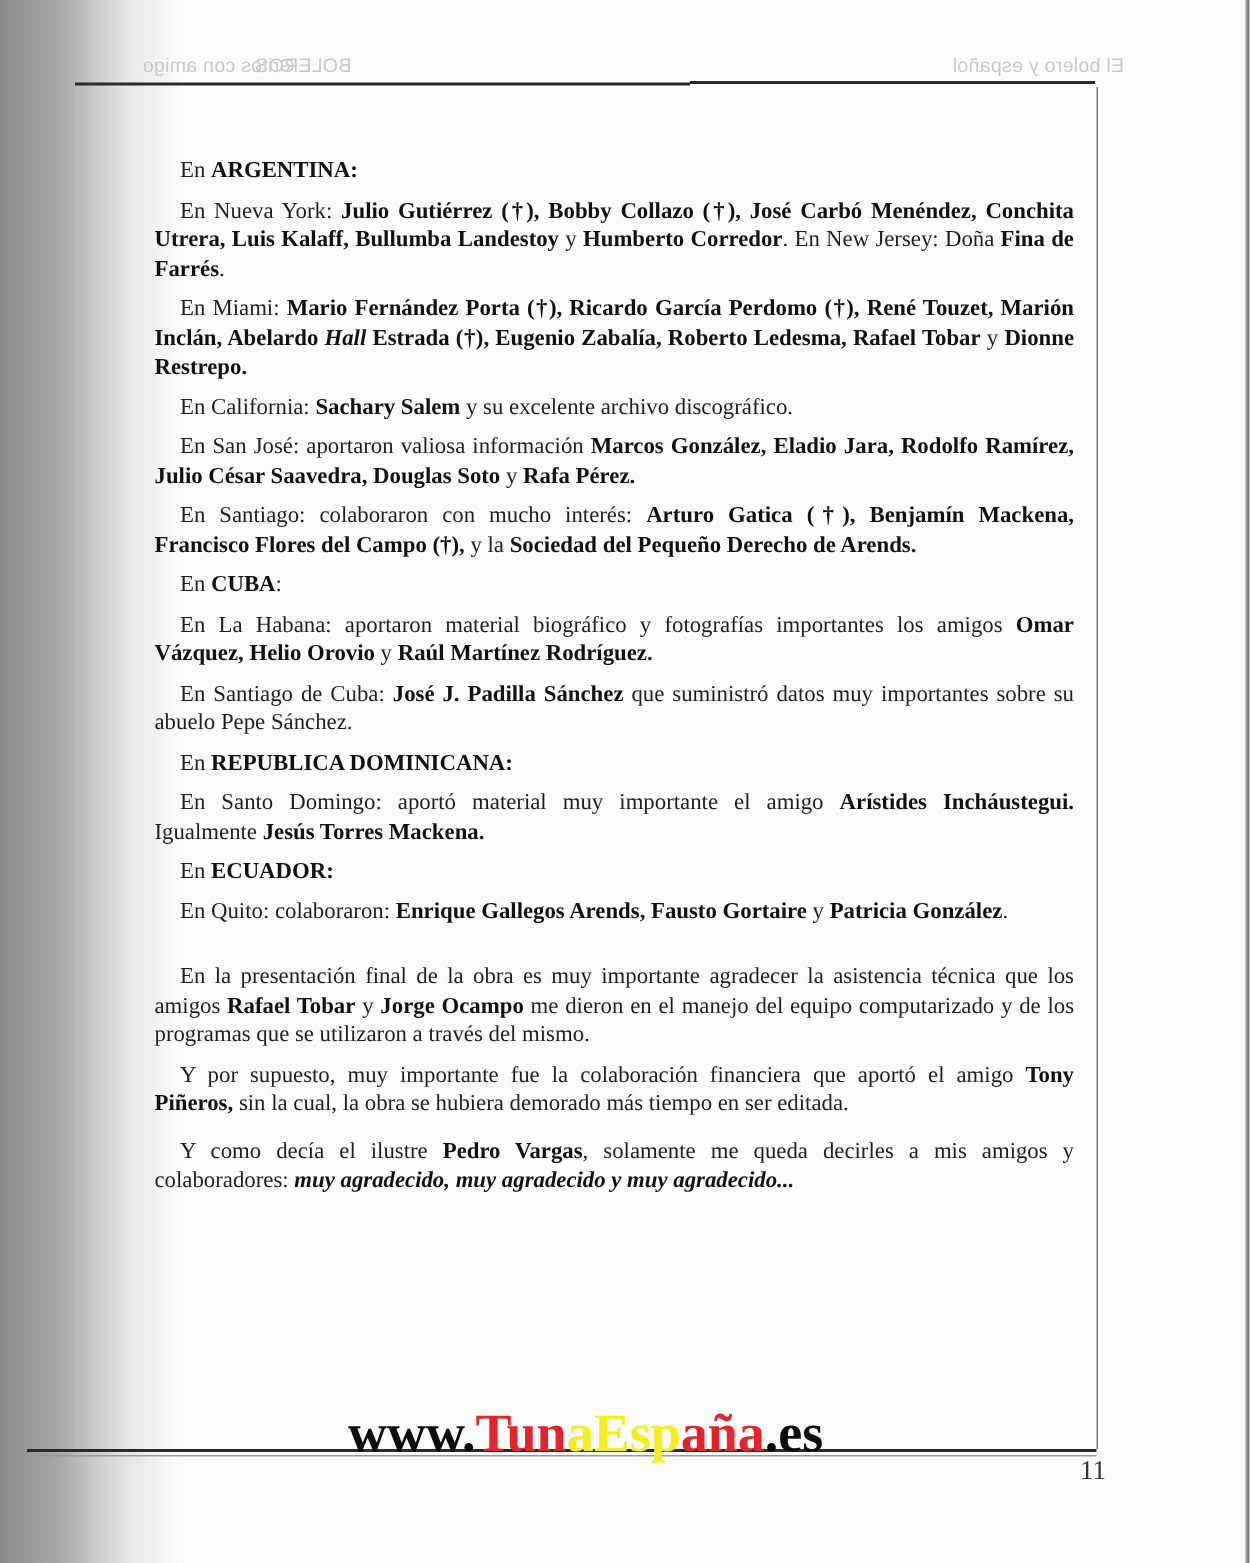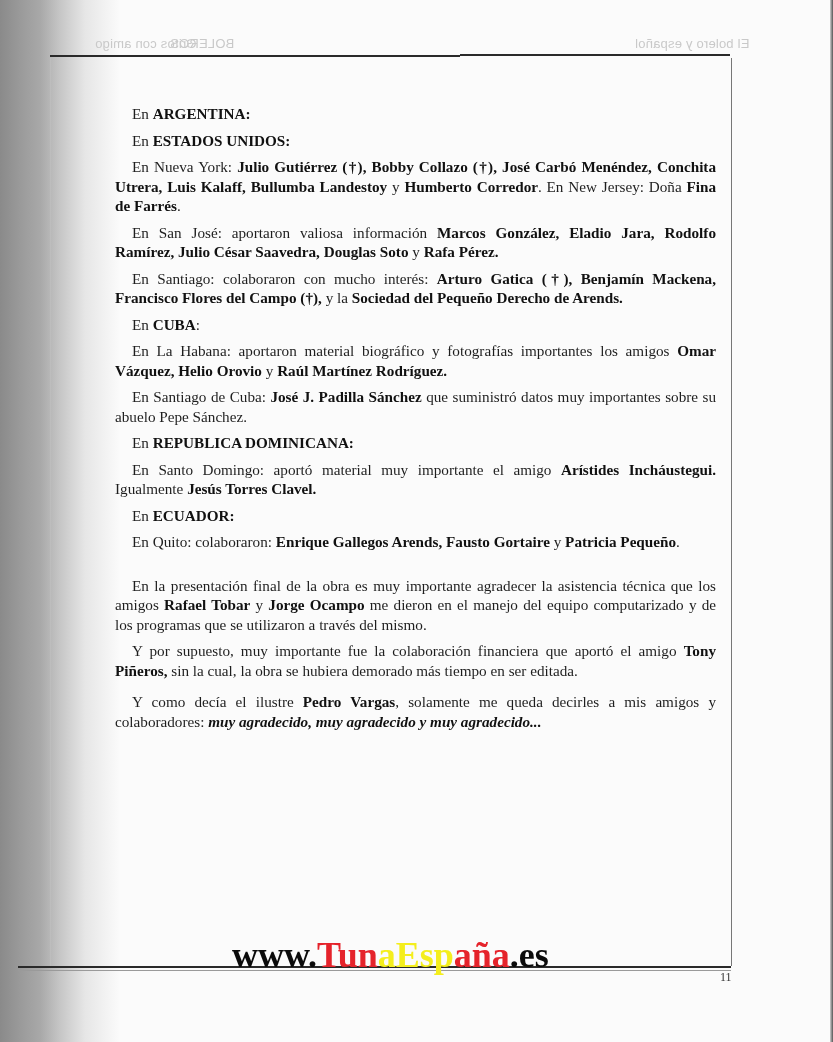--- a/index.html
+++ b/index.html
@@ -37,35 +37,35 @@
   .bottom-rule {
     position: absolute; left: 18px; top: 966px; width: 713px; height: 2px; background: #2a2a2a;
   }
   .bottom-rule2 {
     position: absolute; left: 18px; top: 970px; width: 713px; height: 1px; background: #9a9a9a;
   }
   .content {
     position: absolute; left: 103px; top: 104px; width: 613px;
     font-size: 15.2px; line-height: 19.5px; text-align: justify;
   }
-  .content p { margin: 0 0 7px 12px; text-indent: 17px; }
+  .content p { margin: 0 0 7px 0; text-indent: 17px; }
   .content p.gap { margin-top: 24px; }
   .content p.gap2 { margin-top: 12px; font-family: Liberation Serif, serif; }
   b { font-weight: bold; color: #111; }
   i { font-style: italic; }
   .watermark {
     position: absolute; left: 232px; top: 938px;
     font-family: "Liberation Serif", serif; font-weight: bold; font-size: 36px;
     letter-spacing: 0px; line-height: 34px;
   }
   .wm-black { color: #0b0b0b; }
   .wm-red { color: #e5232b; }
   .wm-yellow { color: #f4ee1d; }
   .page-number {
-    position: absolute; left: 720px; top: 970px; font-size: 12px; color: #333;
+    position: absolute; left: 720px; top: 970px; font-size: 18px; color: #333;
   }
 </style>
 </head>
 <body>
 
 <div class="gutter"></div>
 <div class="right-edge"></div>
 
 <div class="ghost-header ghost-left">Gritos con amigo</div>
 <div class="ghost-header ghost-left2">BOLEROS</div>
@@ -73,36 +73,37 @@
 
 <div class="top-rule"></div>
 <div class="top-rule-r"></div>
 <div class="frame"></div>
 
 <div class="content">
 
   <p><span>En </span><b>ARGENTINA</b><b>:</b></p>
 
 
-  <p><span>En </span><b>ESTADOS UNIDOS</b><b>:</b></p>
   <p><span>En Nueva York: </span><b>Julio Gutiérrez (†), Bobby Collazo (†), José Carbó Menéndez, Conchita Utrera, Luis Kalaff, Bullumba Landestoy</b><span> y </span><b>Humberto Corredor</b><span>. En New Jersey: Doña </span><b>Fina de Farrés</b><span>.</span></p>
+  <p><span>En Miami: </span><b>Mario Fernández Porta (†), Ricardo García Perdomo (†), René Touzet, Marión Inclán,  Abelardo </b><b><i>Hall</i></b><b> Estrada (†), Eugenio Zabalía, Roberto Ledesma, Rafael Tobar</b><span> y </span><b>Dionne Restrepo.</b></p>
+  <p><span>En California: </span><b>Sachary Salem</b><span> y su excelente archivo discográfico.</span></p>
 
   <p><span>En San José: aportaron valiosa información </span><b>Marcos González, Eladio Jara, Rodolfo Ramírez, Julio César Saavedra, Douglas Soto</b><span> y </span><b>Rafa Pérez.</b></p>
 
   <p><span>En Santiago: colaboraron con mucho interés: </span><b>Arturo Gatica (†), Benjamín Mackena, Francisco Flores del Campo (†),</b><span> y la </span><b>Sociedad del Pequeño Derecho de Arends.</b></p>
 
   <p><span>En </span><b>CUBA</b><span>:</span></p>
   <p><span>En La Habana: aportaron material biográfico y fotografías importantes los amigos </span><b>Omar Vázquez, Helio Orovio</b><span> y </span><b>Raúl Martínez Rodríguez.</b></p>
   <p><span>En Santiago de Cuba: </span><b>José J. Padilla Sánchez</b><span> que suministró datos muy importantes sobre su abuelo Pepe Sánchez.</span></p>
 
   <p><span>En </span><b>REPUBLICA DOMINICANA</b><b>:</b></p>
-  <p><span>En Santo Domingo: aportó material muy importante el amigo </span><b>Arístides Incháustegui.</b><span> Igualmente </span><b>Jesús Torres Clavel.</b></p>
+  <p><span>En Santo Domingo: aportó material muy importante el amigo </span><b>Arístides Incháustegui.</b><span> Igualmente </span><b>Jesús Torres Mackena.</b></p>
 
   <p><span>En </span><b>ECUADOR</b><b>:</b></p>
-  <p><span>En Quito: colaboraron: </span><b>Enrique Gallegos Arends, Fausto Gortaire</b><span> y </span><b>Patricia Pequeño</b><span>.</span></p>
+  <p><span>En Quito: colaboraron: </span><b>Enrique Gallegos Arends, Fausto Gortaire</b><span> y </span><b>Patricia González</b><span>.</span></p>
 
   <p class="gap"><span>En la presentación final de la obra es muy importante agradecer la asistencia técnica que los amigos </span><b>Rafael Tobar</b><span> y </span><b>Jorge Ocampo</b><span> me dieron en el manejo del equipo computarizado y de los programas que se utilizaron a través del mismo.</span></p>
   <p><span>Y por supuesto, muy importante fue la colaboración financiera que aportó el amigo </span><b>Tony Piñeros,</b><span> sin la cual, la obra se hubiera demorado más tiempo en ser editada.</span></p>
   <p class="gap2"><span>Y como decía el ilustre </span><b>Pedro Vargas</b><span>, solamente me queda decirles a mis amigos y colaboradores: </span><b><i>muy agradecido, muy agradecido y muy agradecido...</i></b></p>
 </div>
 
 <div class="bottom-rule"></div>
 <div class="bottom-rule2"></div>
 
 <div class="watermark">

